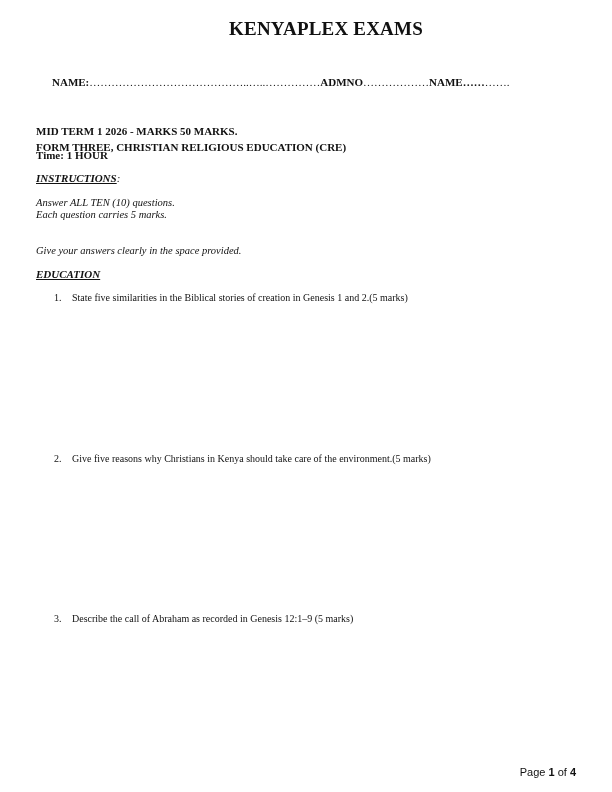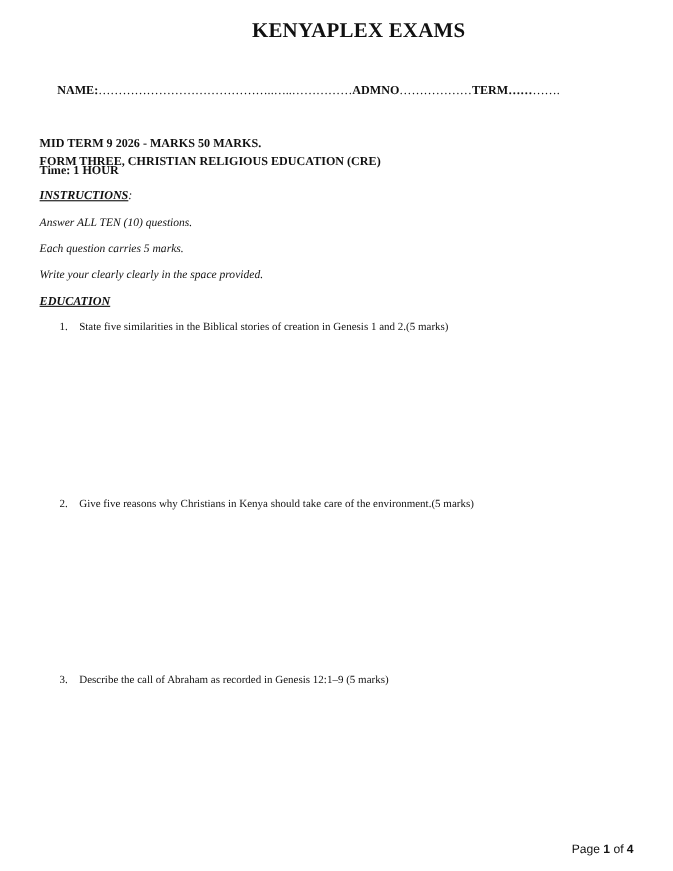--- a/index.html
+++ b/index.html
@@ -72,32 +72,32 @@
     .footer b { font-weight: bold; }
   </style>
 </head>
 <body>
 
 <div>
 
   <div class="abs title">KENYAPLEX EXAMS</div>
 
   <div class="abs name-line">
-    <b>NAME:</b><span class="dots">……………………………………..…..……………</span><b>ADMNO</b><span class="dots">………………</span><b>TERM……</b><span class="dots">…….</span>
+    <b>NAME:</b><span class="dots">……………………………………..…..……………</span><b>ADMNO</b><span class="dots">………………</span><b>NAME……</b><span class="dots">…….</span>
   </div>
 
   <div class="abs head" style="top:101px;margin-top:40px;">FORM THREE, CHRISTIAN RELIGIOUS EDUCATION (CRE)</div>
-  <div class="abs head" style="top:125px;">MID TERM 9 2026 - MARKS  50 MARKS.</div>
+  <div class="abs head" style="top:125px;">MID TERM 1 2026 - MARKS  50 MARKS.</div>
   <div class="abs head" style="top:149px;">Time: 1 HOUR</div>
 
   <div class="abs instr-head"><span>INSTRUCTIONS</span><span class="instr-colon">:</span></div>
 
   <div class="abs instr" style="top:197px;">Answer ALL TEN (10) questions.</div>
-  <div class="abs instr" style="top:221px;">Each question carries 5 marks.</div>
-  <div class="abs instr" style="top:245px;">Write your clearly clearly in the space provided.</div>
+  <div class="abs instr" style="top:209px;">Each question carries 5 marks.</div>
+  <div class="abs instr" style="top:245px;">Give your answers clearly in the space provided.</div>
 
   <div class="abs q-head">EDUCATION</div>
 
   <div class="abs question" style="top:292px;">
     <span class="num">1.</span><span>State five similarities in the Biblical stories of creation in Genesis 1 and 2.(5 marks)</span>
   </div>
 
   <div class="abs question" style="top:453px;">
     <span class="num">2.</span><span>Give five reasons why Christians in Kenya should take care of the environment.(5 marks)</span>
   </div>

